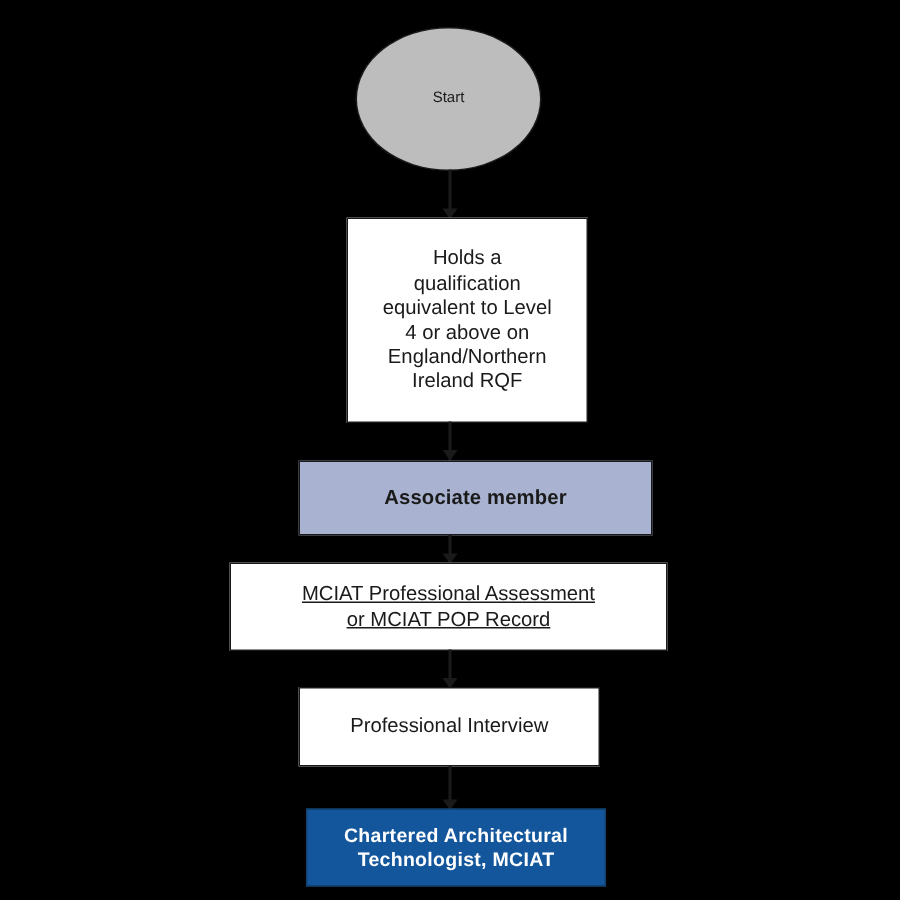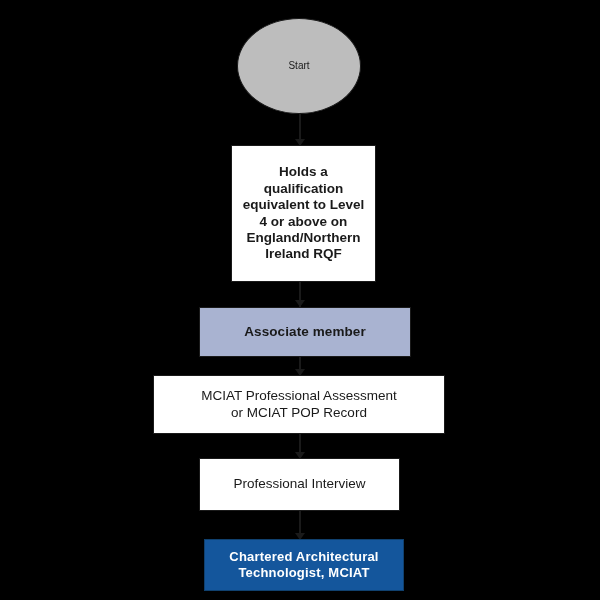--- a/index.html
+++ b/index.html
@@ -48,47 +48,47 @@
   
   .node-process {
     background: #ffffff;
     border: 1.5px solid #1a1a1a;
     font-size: 13.5px;
   }
 
   .node-qualification {
     left: 231px;
     top: 145px;
-    width: 145px;
+    width: 161px;
     height: 137px;
     padding: 0 8px;
-    font-weight: bold;
   }
 
   .node-assessment {
     left: 153px;
     top: 375px;
     width: 292px;
     height: 59px;
     padding: 0 26px;
+    text-decoration: underline;
   }
 
   .node-interview {
     left: 199px;
     top: 458px;
     width: 201px;
     height: 53px;
     padding: 0 23px;
   }
 
   
   .node-associate {
     left: 199px;
     top: 307px;
-    width: 212px;
+    width: 236px;
     height: 50px;
     background: #a9b3d1;
     border: 1.5px solid #1a1a1a;
     font-size: 13.5px;
     font-weight: bold;
     letter-spacing: 0.1px;
   }
 
   
   .node-chartered {

